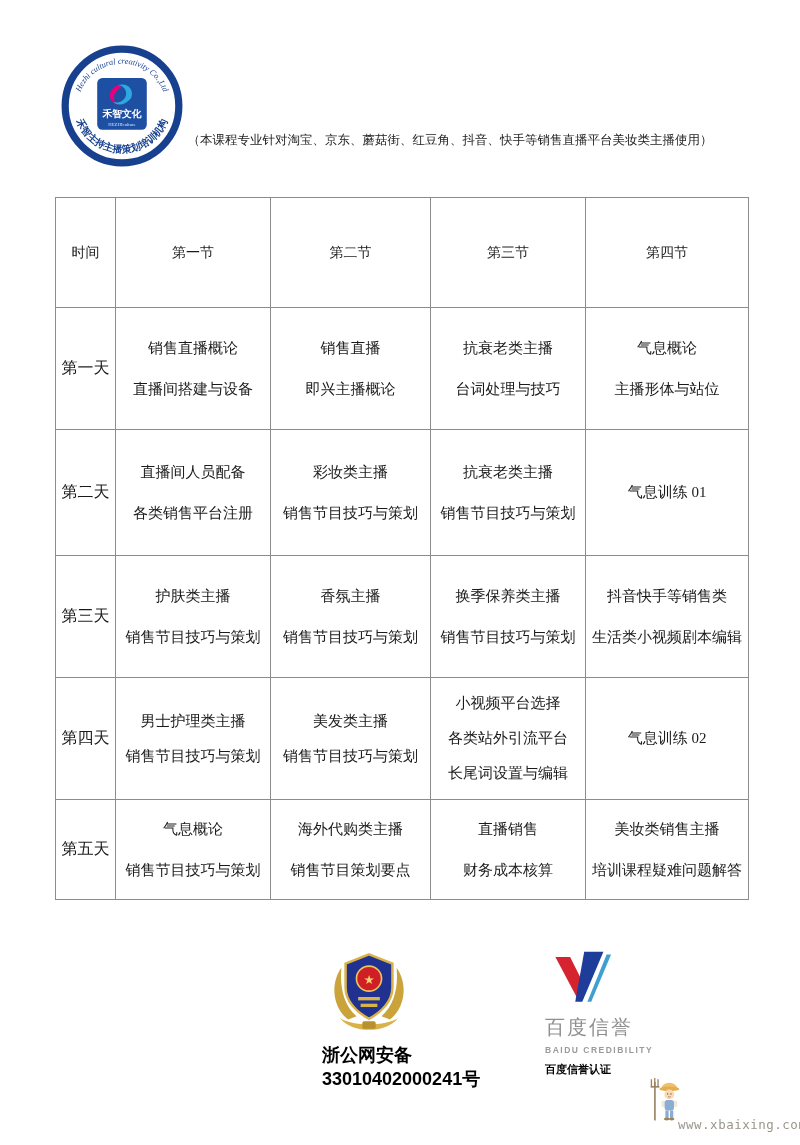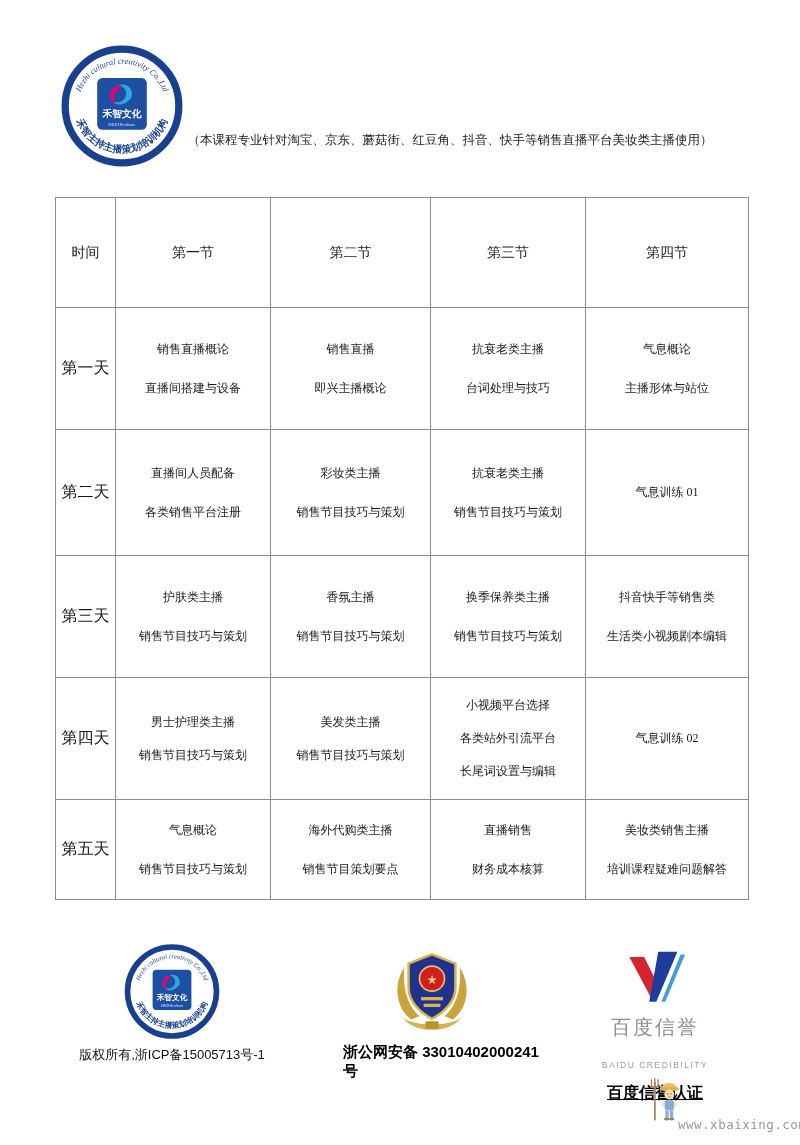--- a/index.html
+++ b/index.html
@@ -22,43 +22,43 @@
   #sched {
     position:absolute; left:55px; top:197px; width:693px;
     border-collapse:collapse; table-layout:fixed;
   }
   #sched th, #sched td {
     border:1px solid #8c8c8c; text-align:center; vertical-align:middle;
     font-weight:normal; padding:0 2px;
   }
   #sched thead th { font-size:14px; }
   #sched tbody th.day { font-size:16px; }
-  #sched tbody td { font-size:12px; }
+  #sched tbody td { font-size:15px; }
   #sched thead tr { height:110px; }
   #sched tbody tr:nth-child(1) { height:122px; }
   #sched tbody tr:nth-child(2) { height:126px; }
   #sched tbody tr:nth-child(3) { height:122px; }
   #sched tbody tr:nth-child(4) { height:122px; }
   #sched tbody tr:nth-child(5) { height:100px; }
   .cl + .cl { margin-top:22px; }
   tr[data-lines="3"] .cl + .cl { margin-top:16px; }
   
-  .fgroup { position:absolute; display:flex; flex-direction:column; align-items:center;
+  .fgroup { position:absolute; display:flex; flex-direction:column; 
             font-family:"Liberation Sans","DejaVu Sans",sans-serif; }
   #footer-left  { left:62px;  top:943px; width:220px; }
   #footer-mid   { left:322px; top:946px; width:220px; }
   #footer-right { left:545px; top:948px; width:220px; }
   .footer-logo { width:100px; height:97px; }
   .badge-icon  { width:94px;  height:92px; }
   .baidu-icon  { width:72px;  height:64px; }
   .copyright-text { margin-top:6px; font-size:13px; color:#111; }
-  .police-text    { margin-top:5px; font-size:15px; font-weight:bold; color:#000;margin-left:21px; }
+  .police-text    { margin-top:5px; font-size:18px; font-weight:bold; color:#000; }
   .baidu-name     { margin-top:2px; font-size:20px; letter-spacing:2px; color:#8f8f8f; }
-  .baidu-name-en  { margin-top:19px; font-size:8.5px; letter-spacing:1.5px; color:#9a9a9a; }
-  .baidu-cert     { margin-top:13px; font-size:16px; font-weight:bold; color:#000;text-decoration:underline; }
+  .baidu-name-en  { margin-top:4px; font-size:8.5px; letter-spacing:1.5px; color:#9a9a9a;font-weight:bold; }
+  .baidu-cert     { margin-top:7px; font-size:11px; font-weight:bold; color:#000; }
   
   #watermark { position:absolute; right:2px; top:1076px; width:152px; height:66px;
                font-family:"Liberation Sans","DejaVu Sans",sans-serif; }
   .farmer { position:absolute; left:2px; top:2px; width:40px; height:61px; }
   .site-name { position:absolute; left:44px; top:2px; font-size:30px; font-weight:bold; letter-spacing:4px; }
   .site-url  { position:absolute; left:32px; top:41px; font-size:12.5px; color:#9b958c;
                font-family:"DejaVu Sans Mono","Liberation Mono",monospace; letter-spacing:0.5px; }
   .hidden-defs { position:absolute; width:0; height:0; overflow:hidden; }
 </style>
 </head>
@@ -235,26 +235,20 @@
             <div class="cl">财务成本核算</div>
           </td>
           <td>
             <div class="cl">美妆类销售主播</div>
             <div class="cl">培训课程疑难问题解答</div>
           </td>
         </tr>
       </tbody>
   </table>
 
-  <div class="fgroup" id="footer-left">
-    <svg class="footer-logo">
-        <use href="#hezhi-logo"></use>
-      </svg>
-    <div class="copyright-text">版权所有,浙ICP备15005713号-1</div>
-  </div>
 
   <div class="fgroup" id="footer-mid">
     <svg class="badge-icon">
         <use href="#police-badge"></use>
       </svg>
     <div class="police-text">浙公网安备 33010402000241号</div>
   </div>
 
   <div class="fgroup" id="footer-right">
     <svg class="baidu-icon">

